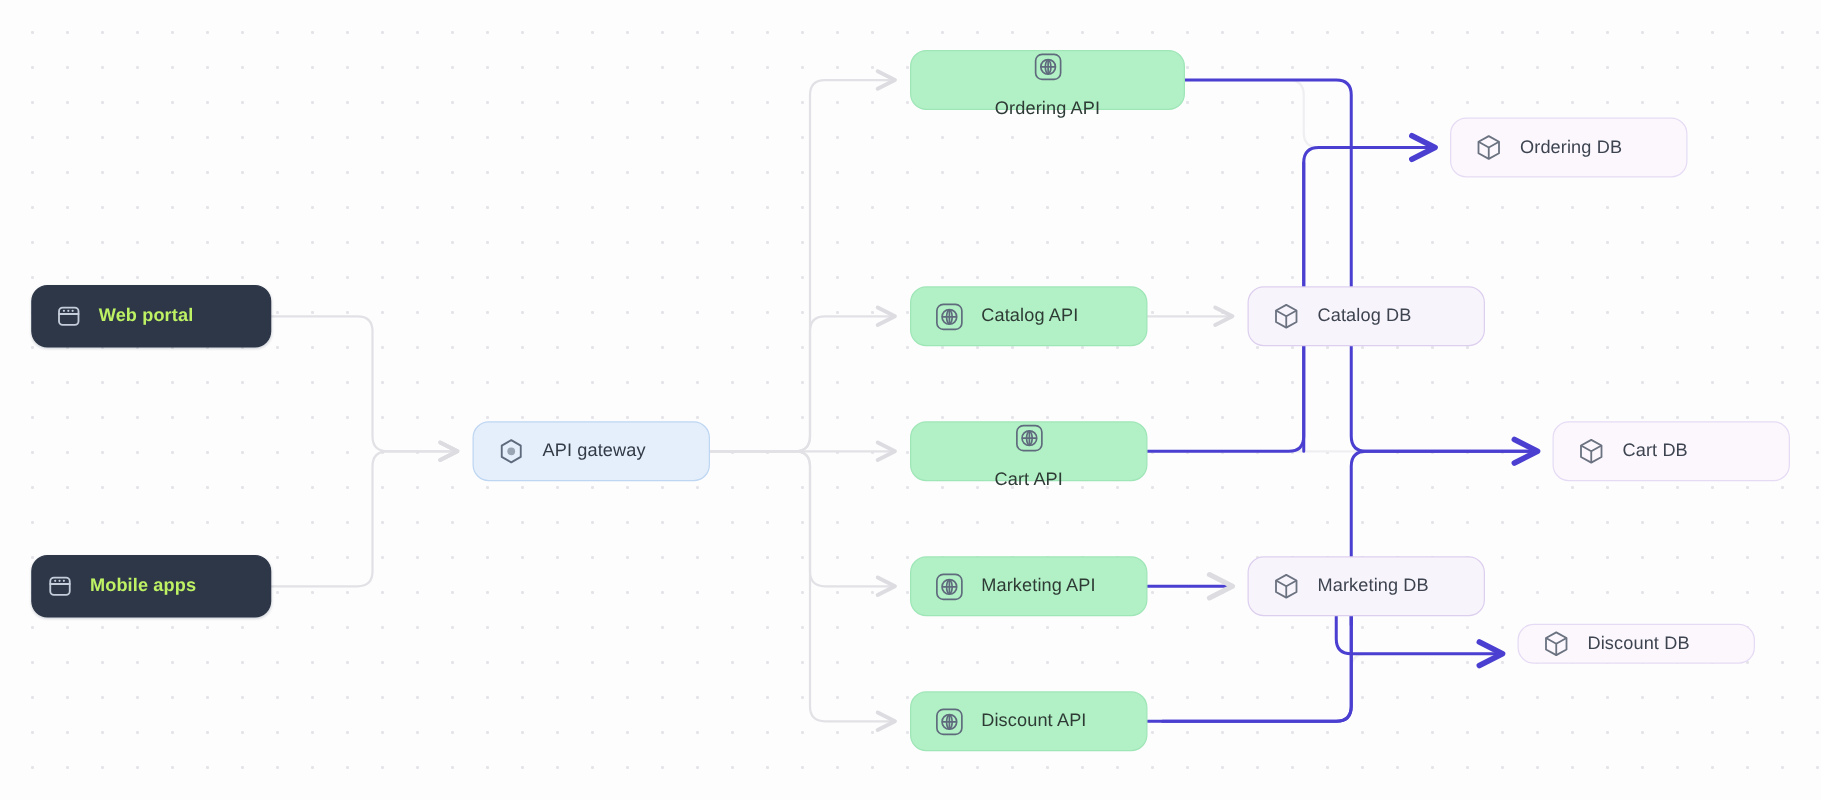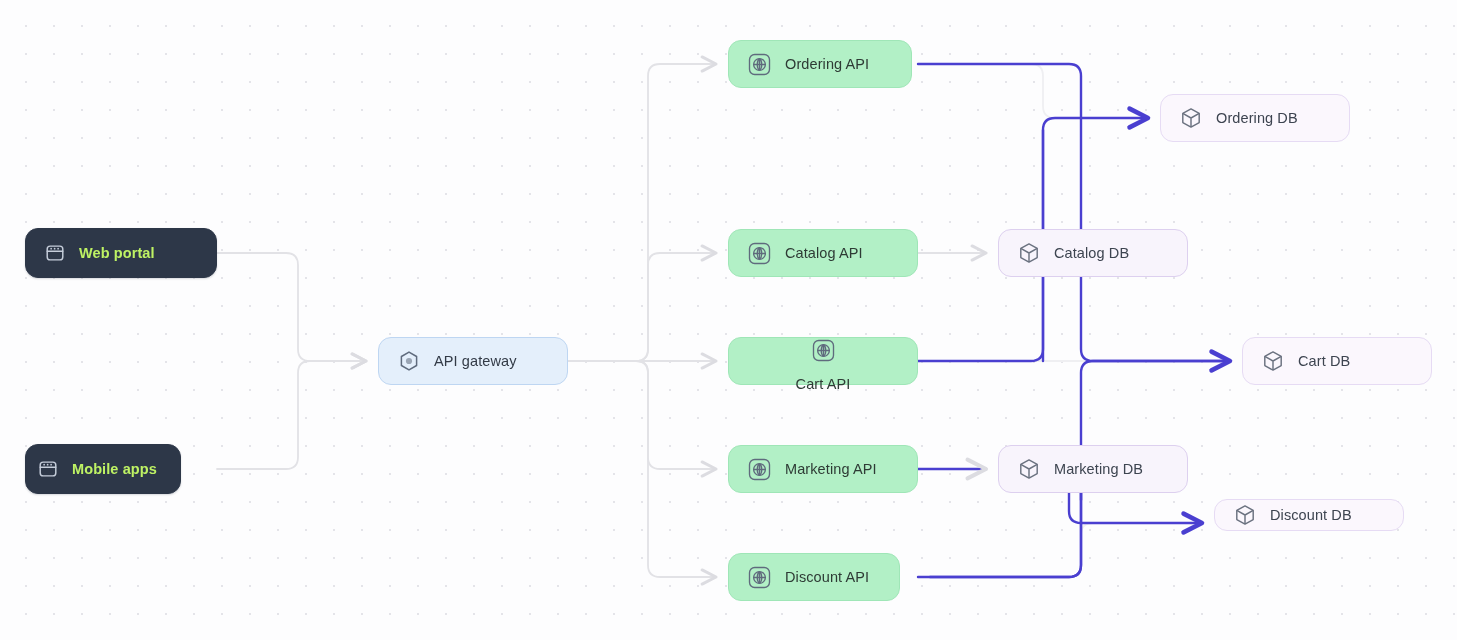--- a/index.html
+++ b/index.html
@@ -131,21 +131,21 @@
         <rect x="3.5" y="4.5" width="17" height="15" rx="3.2"></rect>
         <path d="M3.5,10 L20.5,10"></path>
         <circle cx="7.8" cy="7.3" r="0.95" fill="#c5cdda" stroke="none"></circle>
         <circle cx="11.6" cy="7.3" r="0.95" fill="#c5cdda" stroke="none"></circle>
         <circle cx="15.4" cy="7.3" r="0.95" fill="#c5cdda" stroke="none"></circle>
       </svg>
     </span>
     <span class="label">Web portal</span>
   </div>
 
-  <div class="node n-client" style="left:25px; top:444px; width:156px; height:50px;padding-left:11px;">
+  <div class="node n-client" style="left:25px; top:444px; width:192px; height:50px;padding-left:11px;">
     <span class="ico">
       <svg width="22" height="22" viewBox="0 0 24 24" fill="none" stroke="#c5cdda" stroke-width="1.6" stroke-linecap="round" stroke-linejoin="round">
         <rect x="3.5" y="4.5" width="17" height="15" rx="3.2"></rect>
         <path d="M3.5,10 L20.5,10"></path>
         <circle cx="7.8" cy="7.3" r="0.95" fill="#c5cdda" stroke="none"></circle>
         <circle cx="11.6" cy="7.3" r="0.95" fill="#c5cdda" stroke="none"></circle>
         <circle cx="15.4" cy="7.3" r="0.95" fill="#c5cdda" stroke="none"></circle>
       </svg>
     </span>
     <span class="label">Mobile apps</span>
@@ -154,21 +154,21 @@
   <div class="node n-gateway" style="left:378px; top:337px; width:190px; height:48px;">
     <span class="ico">
       <svg width="24" height="24" viewBox="0 0 24 24" fill="none" stroke="#5f6b7d" stroke-width="1.5" stroke-linejoin="round">
         <path d="M12,3.1 L19.6,7.5 L19.6,16.5 L12,20.9 L4.4,16.5 L4.4,7.5 Z"></path>
         <circle cx="12" cy="12" r="3.1" fill="#9aa5b4" stroke="none"></circle>
       </svg>
     </span>
     <span class="label">API gateway</span>
   </div>
 
-  <div class="node n-service" style="left:728px; top:40px; width:184px; height:48px;">
+  <div class="node n-service" style="left:728px; top:40px; width:220px; height:48px;flex-direction:column;">
     <span class="ico">
       <svg width="25" height="25" viewBox="0 0 26 26" fill="none" stroke="#5f6b7d" stroke-width="1.4">
         <rect x="2.6" y="2.6" width="20.8" height="20.8" rx="5.4"></rect>
         <circle cx="13" cy="13" r="6.1"></circle>
         <path d="M6.9,13 L19.1,13 M13,6.9 L13,19.1"></path>
         <path d="M13,6.9 C9.9,9.3 9.9,16.7 13,19.1 M13,6.9 C16.1,9.3 16.1,16.7 13,19.1"></path>
       </svg>
     </span>
     <span class="label">Ordering API</span>
   </div>
@@ -202,21 +202,21 @@
       <svg width="25" height="25" viewBox="0 0 26 26" fill="none" stroke="#5f6b7d" stroke-width="1.4">
         <rect x="2.6" y="2.6" width="20.8" height="20.8" rx="5.4"></rect>
         <circle cx="13" cy="13" r="6.1"></circle>
         <path d="M6.9,13 L19.1,13 M13,6.9 L13,19.1"></path>
         <path d="M13,6.9 C9.9,9.3 9.9,16.7 13,19.1 M13,6.9 C16.1,9.3 16.1,16.7 13,19.1"></path>
       </svg>
     </span>
     <span class="label">Marketing API</span>
   </div>
 
-  <div class="node n-service" style="left:728px; top:553px; width:172px; height:48px;">
+  <div class="node n-service" style="left:728px; top:553px; width:190px; height:48px;">
     <span class="ico">
       <svg width="25" height="25" viewBox="0 0 26 26" fill="none" stroke="#5f6b7d" stroke-width="1.4">
         <rect x="2.6" y="2.6" width="20.8" height="20.8" rx="5.4"></rect>
         <circle cx="13" cy="13" r="6.1"></circle>
         <path d="M6.9,13 L19.1,13 M13,6.9 L13,19.1"></path>
         <path d="M13,6.9 C9.9,9.3 9.9,16.7 13,19.1 M13,6.9 C16.1,9.3 16.1,16.7 13,19.1"></path>
       </svg>
     </span>
     <span class="label">Discount API</span>
   </div>

